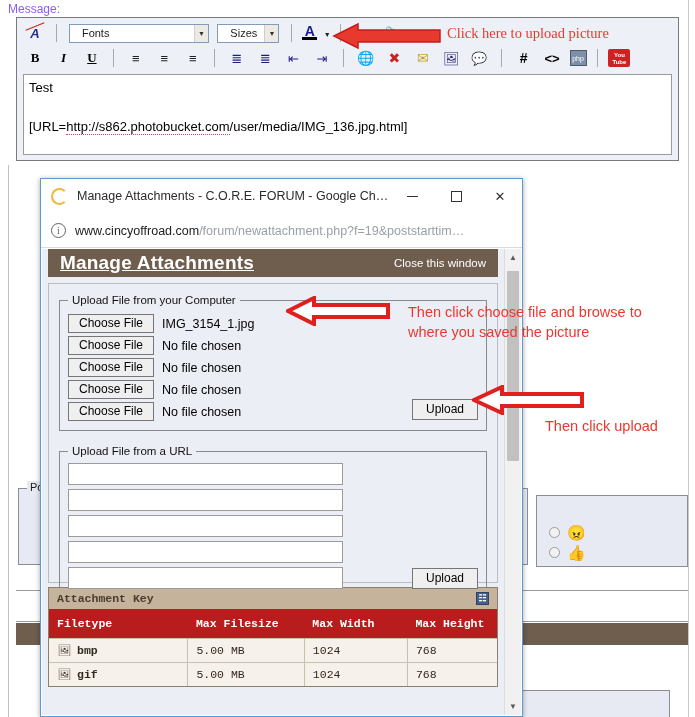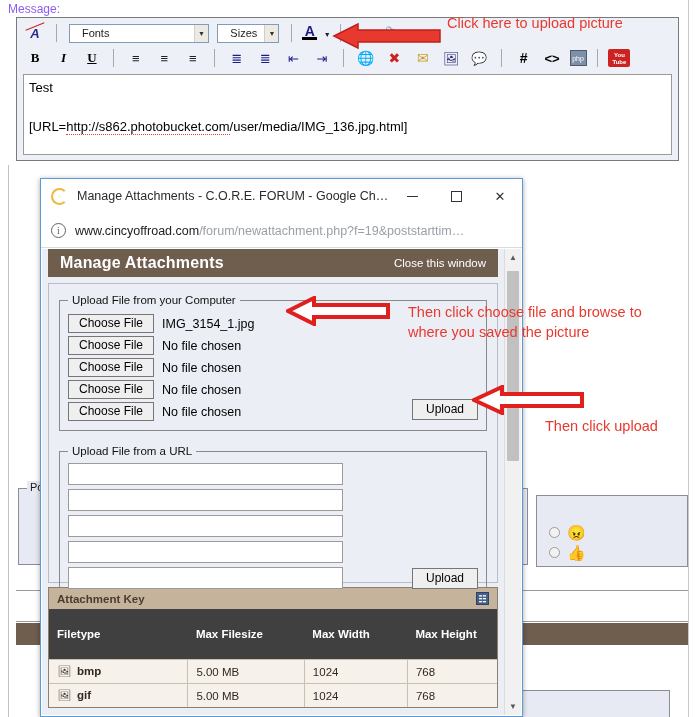--- a/index.html
+++ b/index.html
@@ -135,21 +135,21 @@
     position:absolute; left:0; top:0; right:17px; bottom:0;
     background:#eceef5; overflow:hidden;
   }
 
   
   .vb-header {
     height:28px; background:#6f5d4e; color:#ffffff;
     display:flex; align-items:center; justify-content:space-between;
     padding:0 12px; margin:0 6px 0 6px;
   }
-  .vb-header .vb-title { font-size:16px; font-weight:bold; letter-spacing:.2px; }
+  .vb-header .vb-title { font-size:19px; font-weight:bold; letter-spacing:.2px;text-decoration:underline; }
   .vb-header .vb-close { font-size:11.5px; color:#ffffff; }
 
   .vb-body {
     margin:6px 6px 0 6px; background:#eceef5;
     border:1px solid #b9bcc8; padding:10px 10px 10px 10px;
     height:300px;
   }
 
   fieldset.box {
     border:1px solid #8a8a8a; margin:0 0 14px 0; padding:6px 8px 8px 8px;
@@ -174,35 +174,35 @@
     font-size:12px; color:#000; background:#efefef;
     border:1px solid #767676; padding:2px 10px; line-height:15px;
   }
 
   .url-input {
     display:block; width:275px; height:22px; background:#ffffff;
     border:1px solid #9b9b9b; margin:0 0 4px 0;
   }
 
   
-  .akey-wrap { margin:4px 6px 0 6px; border:1px solid #8c7f72; }
+  .akey-wrap { margin:4px 6px 0 6px; border:1px solid #8c7f72;font-family:Liberation Mono, monospace; }
   .akey-title {
     background:#c5b49b; color:#4a3c2e; font-size:11.5px; font-weight:bold;
     padding:4px 8px; display:flex; align-items:center;
     justify-content:space-between;
   }
   .akey-collapse {
     width:13px; height:13px; background:#486088; color:#fff;
     font-size:9px; display:flex; align-items:center; justify-content:center;
     border:1px solid #2d4366;
   }
   table.akey { width:100%; border-collapse:collapse; }
   table.akey th {
-    background:#404040; color:#ffffff; font-size:11.5px; font-weight:bold;
-    text-align:left; padding:19px 8px;
+    background:#b91c1c; color:#ffffff; font-size:11.5px; font-weight:bold;
+    text-align:left; padding:8px 8px;
   }
   table.akey td {
     background:#f6f1ea; color:#33281f; font-size:11.5px;
     padding:5px 8px; border-top:1px solid #cbbfae;
     border-right:1px solid #cbbfae;
   }
   table.akey td:last-child { border-right:none; }
   .ft-icon { display:inline-block; width:15px; text-align:center;
              margin-right:5px; font-size:11px; }
   .ft-name { font-weight:bold; }
@@ -486,21 +486,21 @@
         <div class="arr">▲</div>
         <div class="thumb"></div>
         <div class="arr" style="position:absolute;bottom:0;left:0;right:0;">▼</div>
       </div>
     </div>
   </div>
 
   <svg class="arrow" style="left:332px; top:22px; width:110px; height:28px;" viewBox="0 0 110 28">
     <polygon points="2,14 26,2 26,8 108,8 108,20 26,20 26,26" fill="#e8392e" stroke="#c01f1f" stroke-width="1.5"></polygon>
   </svg>
-  <div class="anno" style="left:447px; top:14px;">Click here to upload picture</div>
+  <div class="anno" style="left:447px; top:24px;font-family:Liberation Serif, serif;">Click here to upload picture</div>
 
   <svg class="arrow" style="left:286px; top:296px; width:104px; height:30px;" viewBox="0 0 104 30">
     <polygon points="2,15 28,2 28,9 102,9 102,21 28,21 28,28" fill="#ffffff" stroke="#e01f1f" stroke-width="4"></polygon>
   </svg>
   <div class="anno" style="left:408px; top:303px; width:290px;">Then click choose file and browse to
 where you saved the picture</div>
 
   <svg class="arrow" style="left:472px; top:385px; width:112px; height:30px;" viewBox="0 0 112 30">
     <polygon points="2,15 30,2 30,9 110,9 110,21 30,21 30,28" fill="#ffffff" stroke="#e01f1f" stroke-width="4"></polygon>
   </svg>

